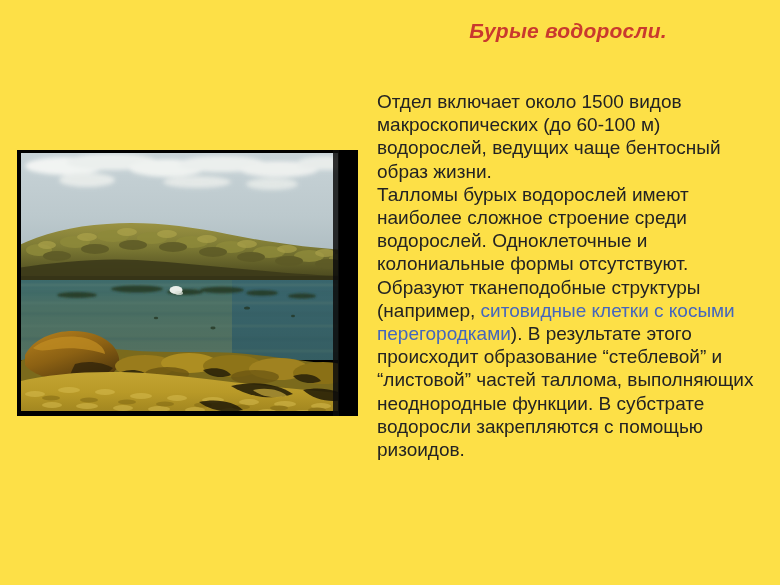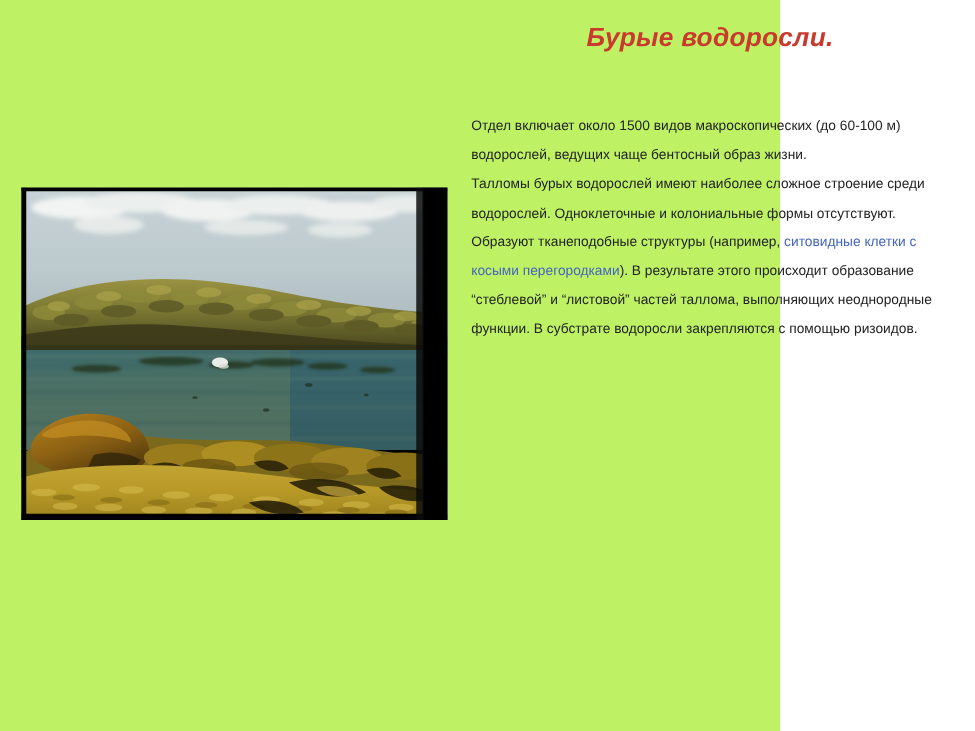--- a/index.html
+++ b/index.html
@@ -12,23 +12,23 @@
     height: 585px;
     position: relative;
     overflow: hidden;
     font-family: "Liberation Sans", sans-serif;
   }
 
   
   #slide {
     position: absolute;
     left: 0; top: 0;
-    width: 624px;
+    width: 780px;
     height: 585px;
-    background: #bef264;
+    background: #fde047;
   }
 
   
   #title-block {
     position: absolute;
     left: 372px;
     top: 18px;
     width: 392px;
     text-align: center;
     font-style: italic;
@@ -39,21 +39,21 @@
     letter-spacing: 0.2px;
   }
   #title-block .tline { display: block; white-space: pre; }
 
   
   #body-text {
     position: absolute;
     left: 377px;
     top: 90px;
     width: 390px;
-    font-size: 11px;
+    font-size: 19px;
     line-height: 23.2px;
     color: #232323;
     text-align: left;
   }
   #body-text .para { margin: 0; }
   .hl-blue { color: #4566bd; }
 
   
   #photo-frame {
     position: absolute;

